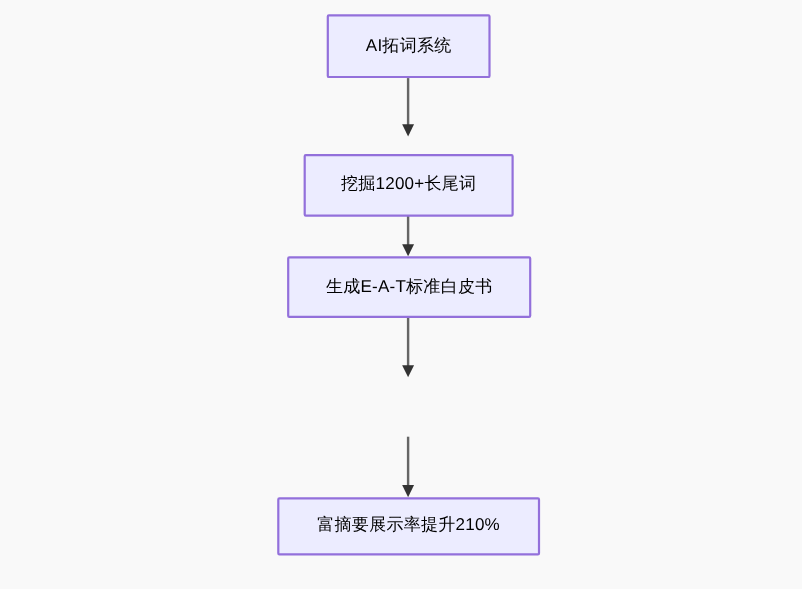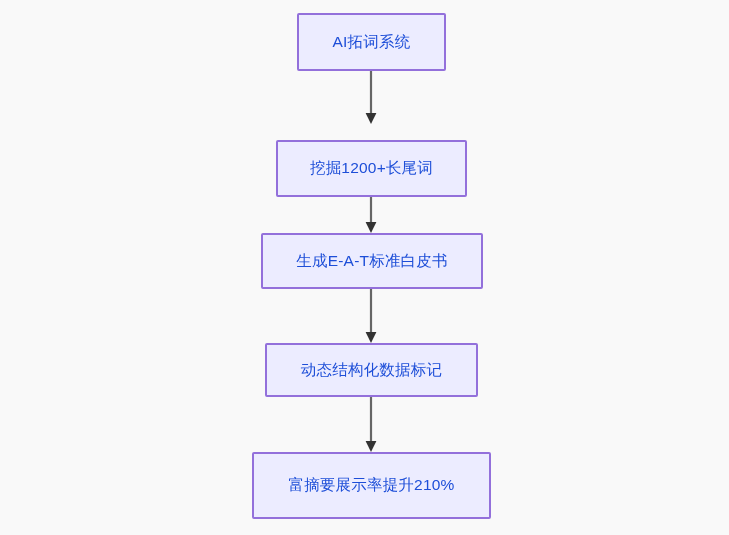--- a/index.html
+++ b/index.html
@@ -22,21 +22,21 @@
   }
   .node {
     position: absolute;
     box-sizing: border-box;
     background: #ececff;
     border: 2px solid #9370db;
     border-radius: 2px;
     display: flex;
     align-items: center;
     justify-content: center;
-    color: #1d4ed8;
+    color: #000000;
     font-size: 15.5px;
     line-height: 1.2;
     letter-spacing: 0.2px;
     white-space: nowrap;
     user-select: none;
   }
   .node-label {
     display: block;
     padding: 0 2px;
   }
@@ -87,20 +87,17 @@
   </div>
 
   <div class="node" style="left:276px; top:140px; width:191px; height:57px;">
     <span class="node-label">挖掘1200+长尾词</span>
   </div>
 
   <div class="node" style="left:261px; top:233px; width:222px; height:56px;">
     <span class="node-label">生成E-A-T标准白皮书</span>
   </div>
 
-  <div class="node" style="left:265px; top:343px; width:213px; height:54px;">
-    <span class="node-label">动态结构化数据标记</span>
-  </div>
 
-  <div class="node" style="left:252px; top:452px; width:239px; height:67px;">
+  <div class="node" style="left:252px; top:452px; width:239px; height:53px;">
     <span class="node-label">富摘要展示率提升210%</span>
   </div>
 </div>
 
 </body></html>

